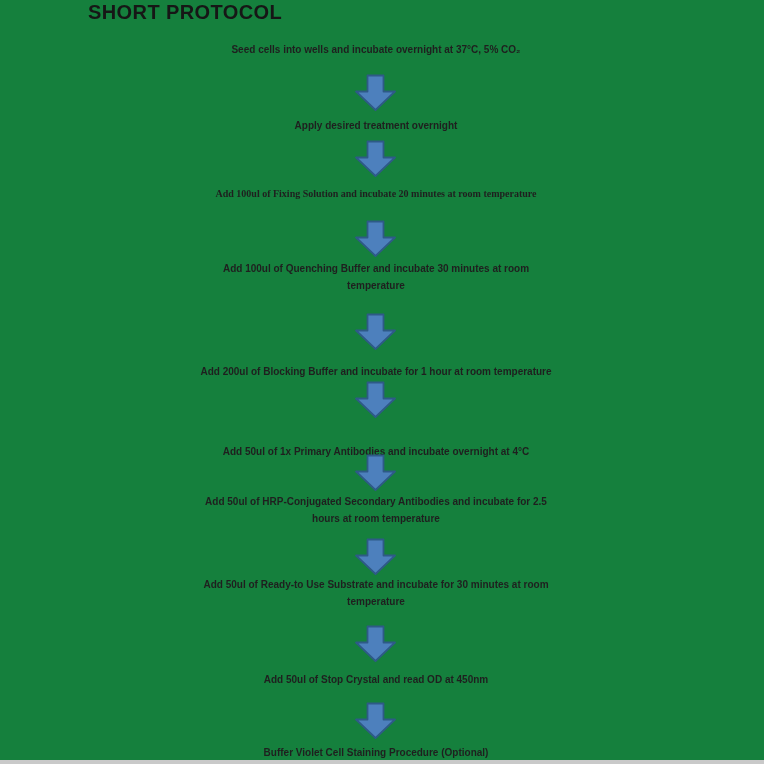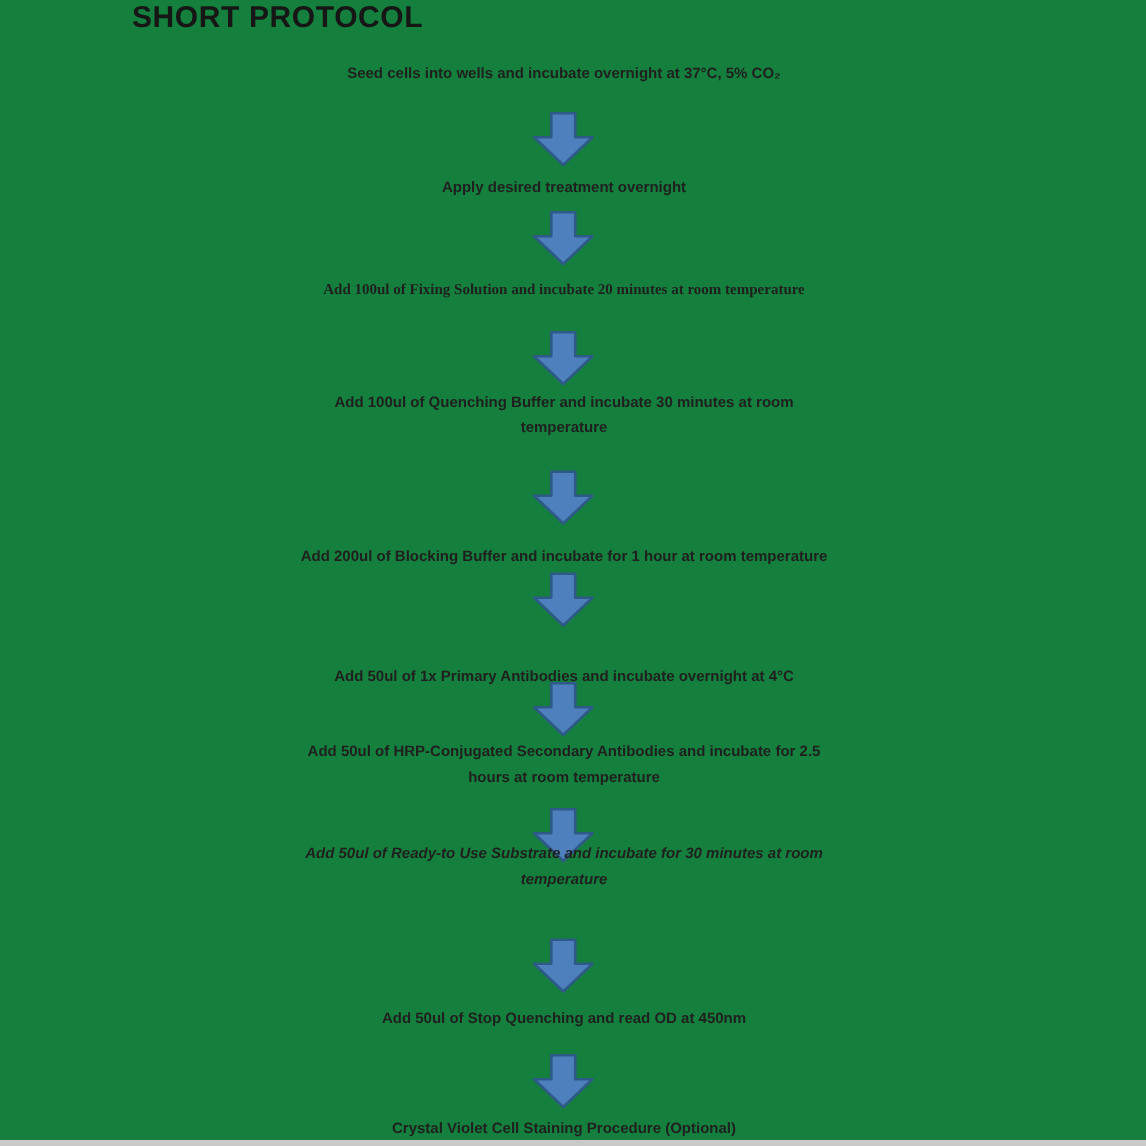--- a/index.html
+++ b/index.html
@@ -68,21 +68,21 @@
   .s3  { top: 185px; font-family: Liberation Serif, serif; }
   .a3  { top: 220px; }
   .s4  { top: 260px; }
   .a4  { top: 313px; }
   .s5  { top: 351px; margin-top: 12px; }
   .a5  { top: 381px; }
   .s6  { top: 443px; }
   .a6  { top: 454px; }
   .s7  { top: 493px; }
   .a7  { top: 538px; }
-  .s8  { top: 561px; font-style: italic; }
+  .s8  { top: 576px; }
   .a8  { top: 625px; }
   .s9  { top: 671px; }
   .a9  { top: 702px; }
   .s10 { top: 744px; }
 </style>
 </head>
 <body style="background: rgb(255, 255, 255);">
 
 <div class="canvas">
 
@@ -148,25 +148,25 @@
 
   <div class="step s8">Add 50ul of Ready-to Use Substrate and incubate for 30 minutes at room
 temperature</div>
 
   <div class="arrow a8">
     <svg viewBox="0 0 43 38" xmlns="http://www.w3.org/2000/svg">
         <polygon points="13.5,1.5 29.5,1.5 29.5,17.5 41,17.5 21.5,36 2,17.5 13.5,17.5"></polygon>
       </svg>
   </div>
 
-  <div class="step s9">Add 50ul of Stop Quenching and read OD at 450nm</div>
+  <div class="step s9">Add 50ul of Stop Crystal and read OD at 450nm</div>
 
   <div class="arrow a9">
     <svg viewBox="0 0 43 38" xmlns="http://www.w3.org/2000/svg">
         <polygon points="13.5,1.5 29.5,1.5 29.5,17.5 41,17.5 21.5,36 2,17.5 13.5,17.5"></polygon>
       </svg>
   </div>
 
-  <div class="step s10">Crystal Violet Cell Staining Procedure (Optional)</div>
+  <div class="step s10">Buffer Violet Cell Staining Procedure (Optional)</div>
 
   <div class="bottom-edge"></div>
 
 </div>
 
 </body></html>

